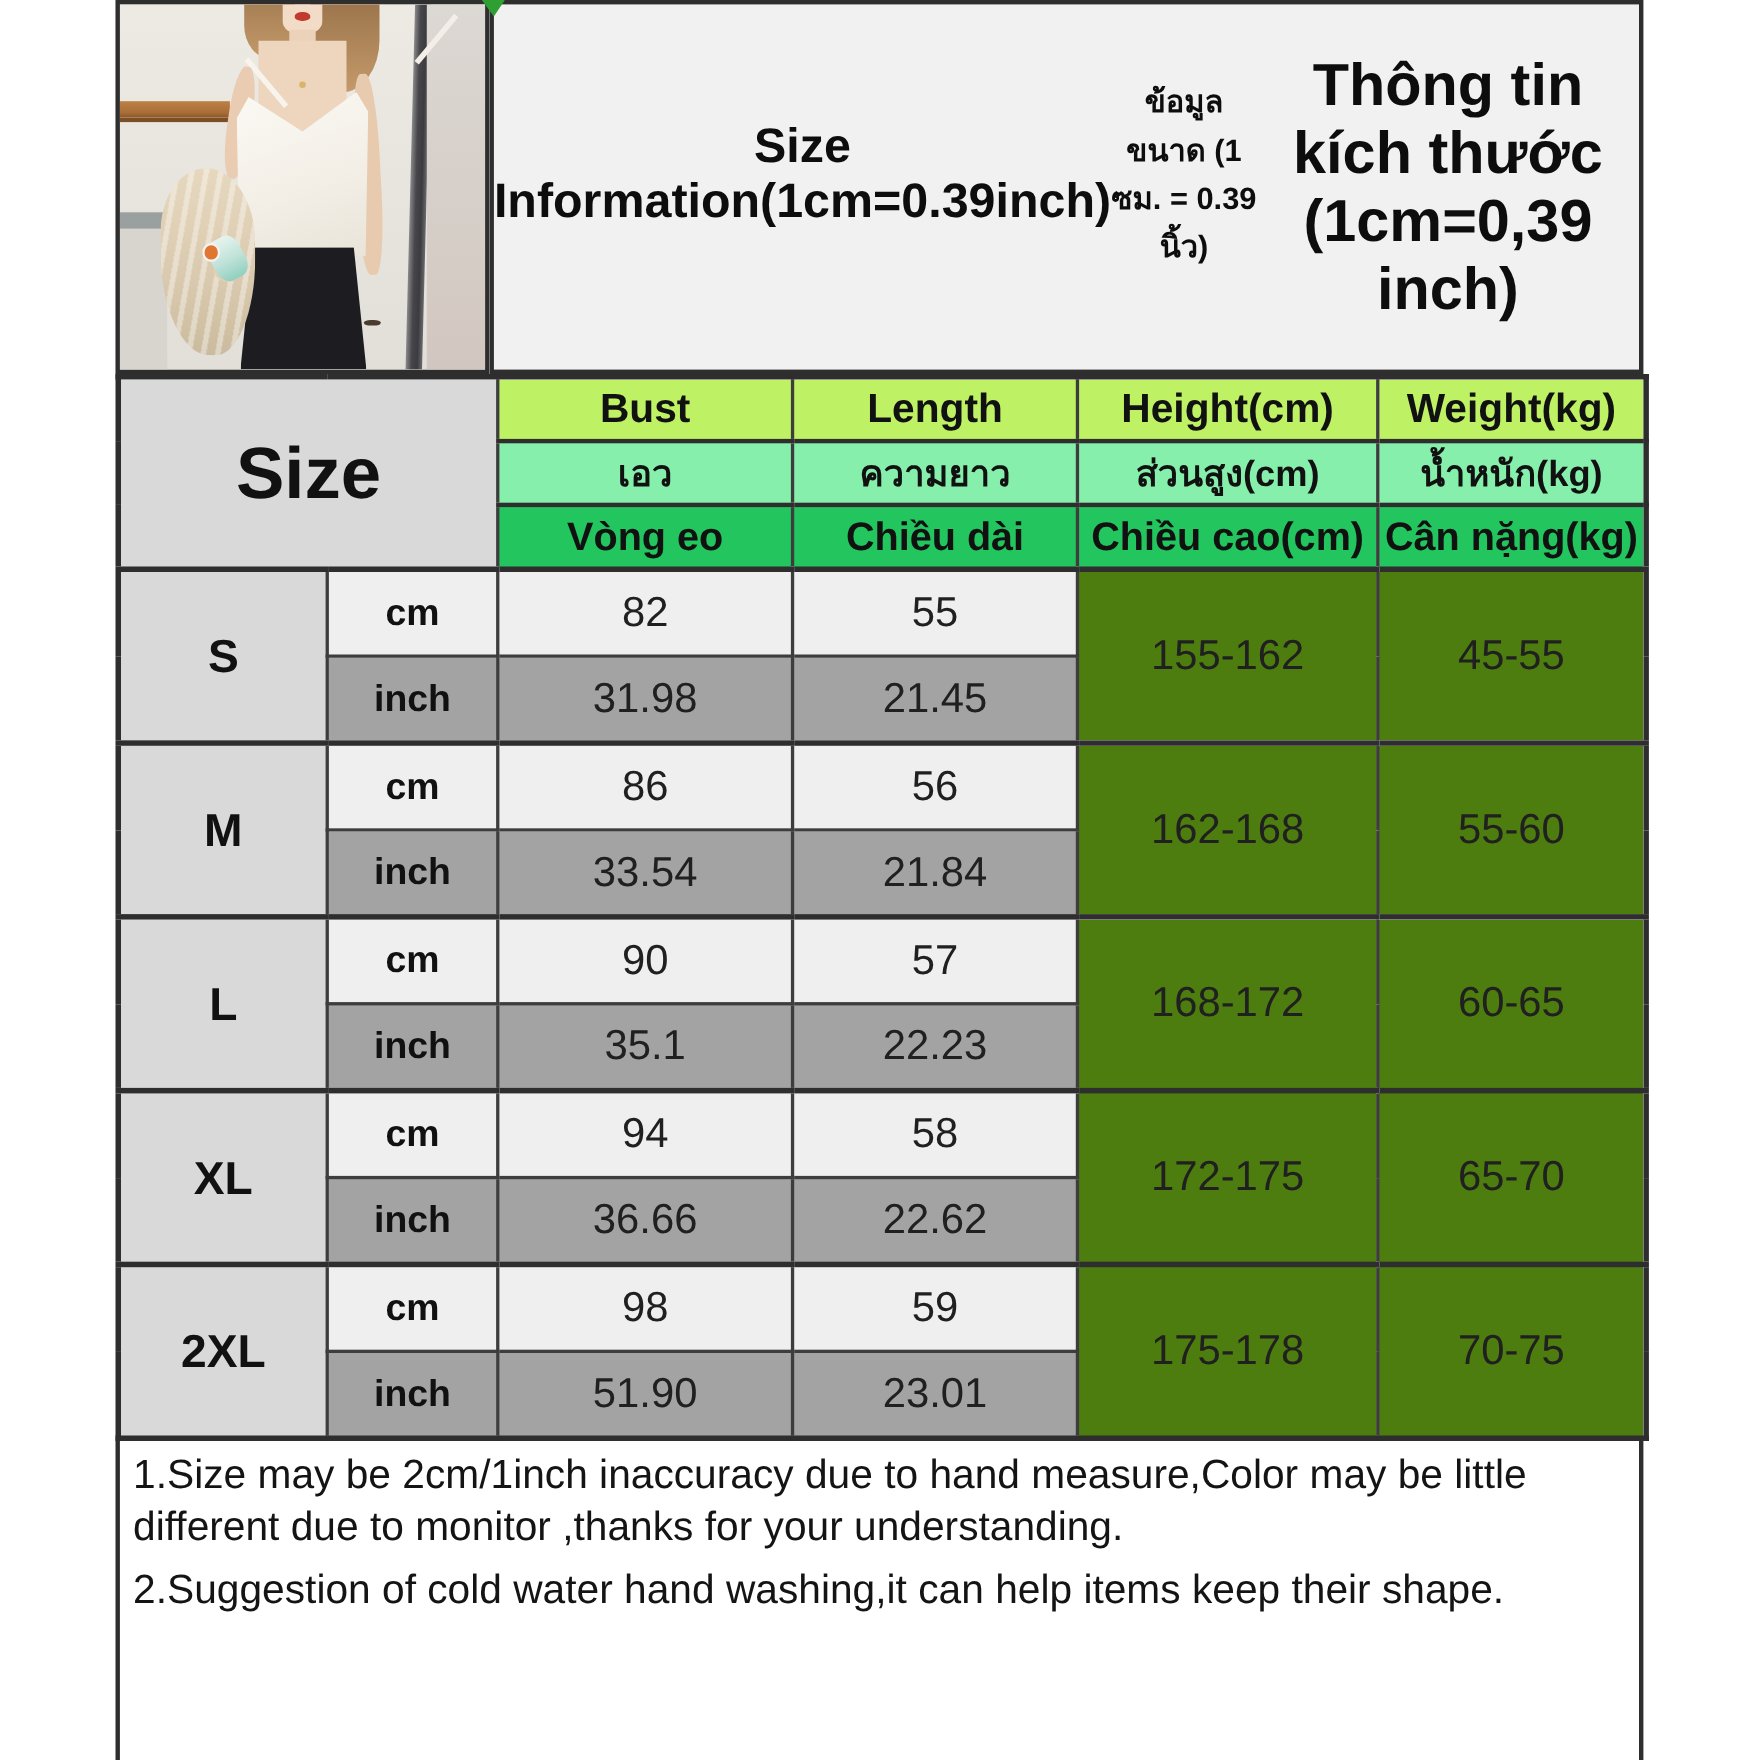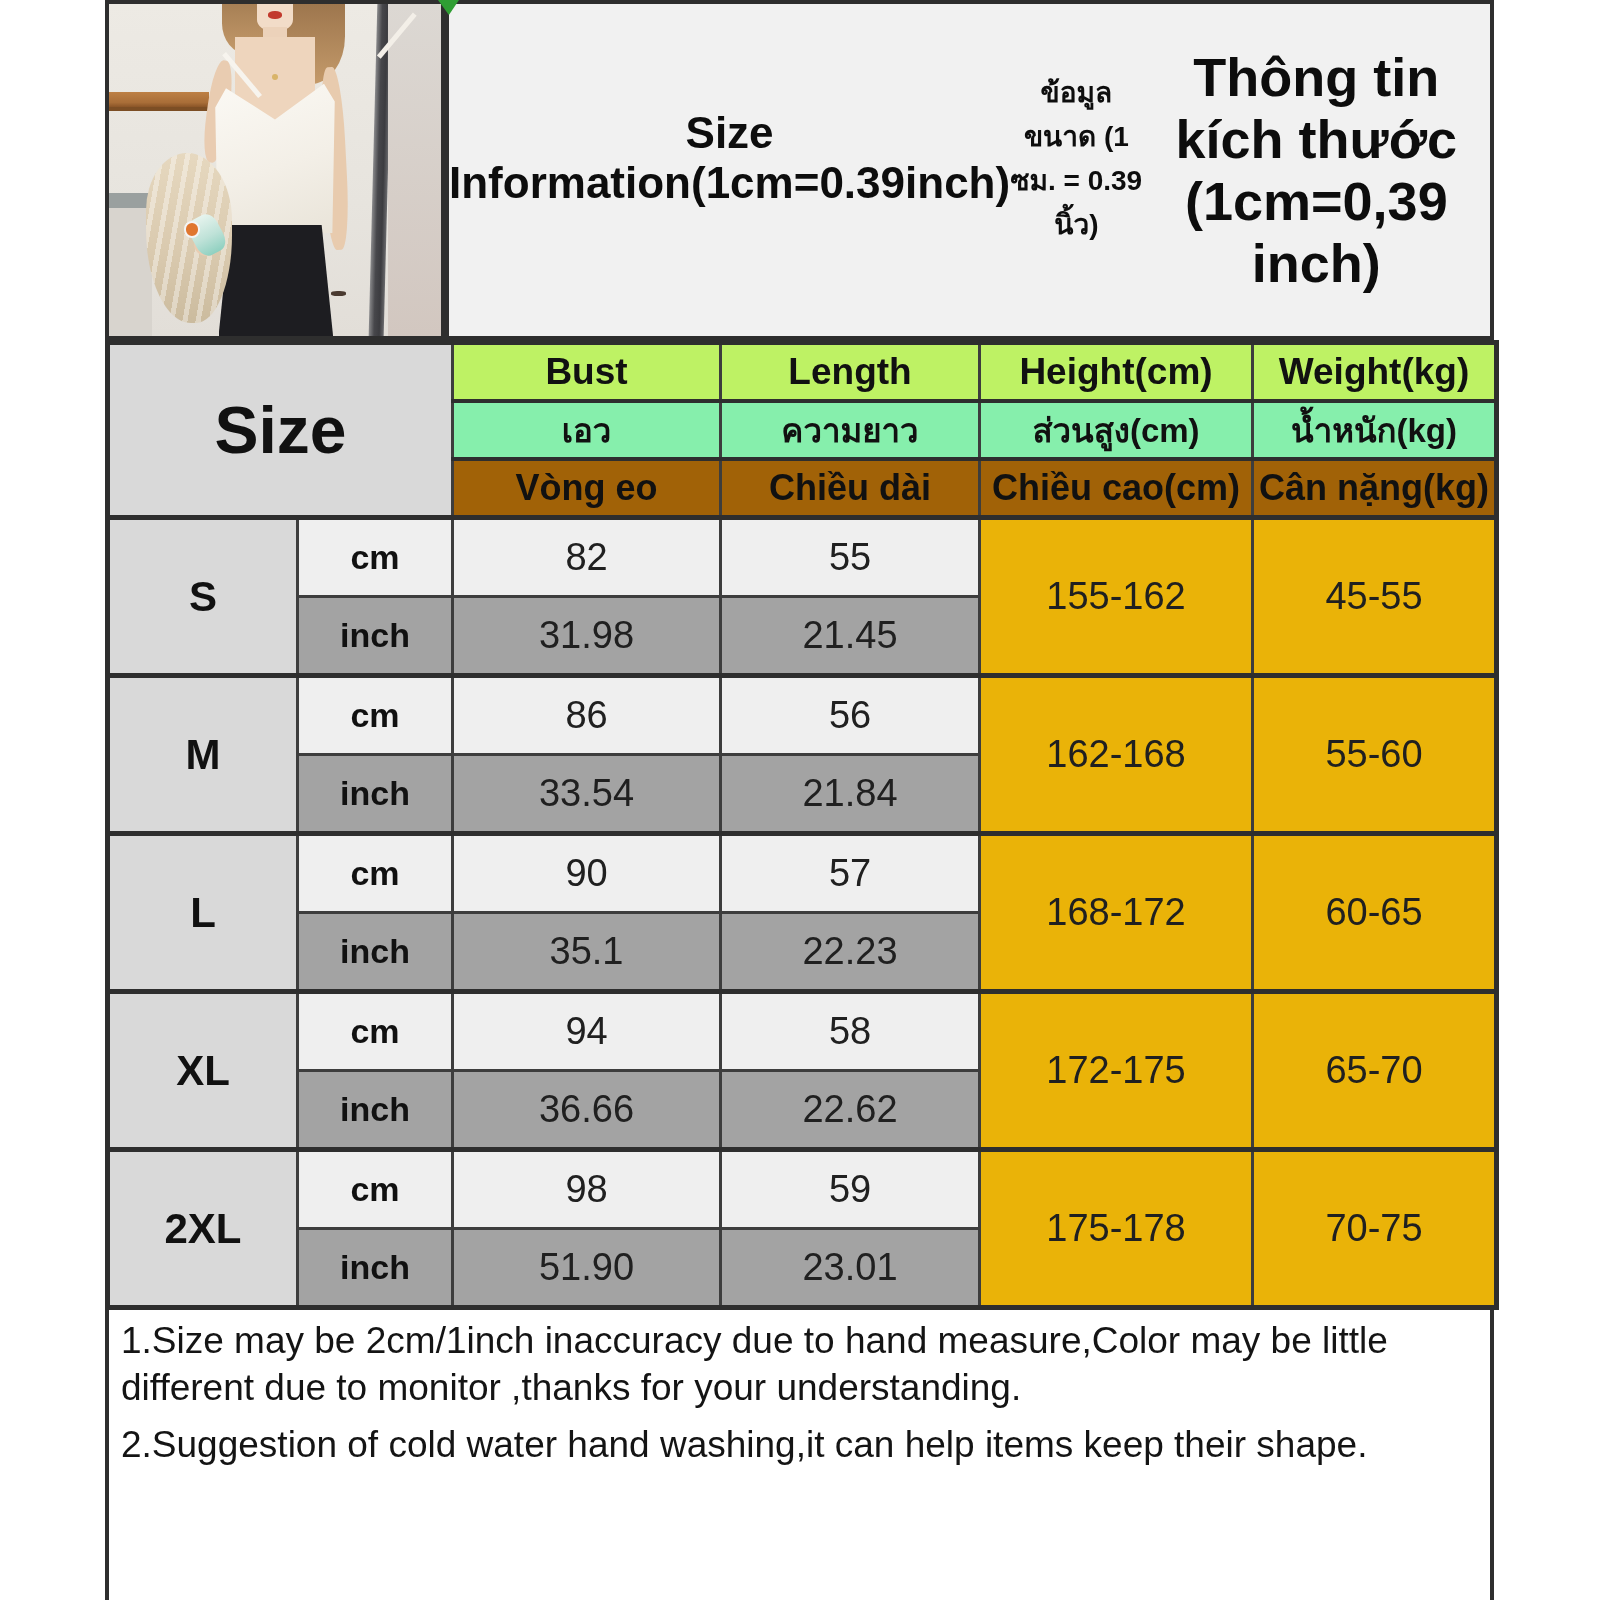--- a/index.html
+++ b/index.html
@@ -59,27 +59,27 @@
   table.size-table{border-collapse:collapse;table-layout:fixed;width:1389px;background:#ffffff;}
   table.size-table td{border:3px solid #3d3d3d;text-align:center;vertical-align:middle;padding:0;overflow:hidden;}
   table.size-table{border:5px solid #2e2e2e;}
   tr.hrow td{height:54px;}
   tr.h2 td,tr.h3 td{border-top:4px solid #2e2e2e;}
   tr.drow td{height:75px;}
   tr.gs td{border-top:5px solid #2e2e2e;}
   .size-head{background:#d9d9d9;font-size:66px;font-weight:bold;color:#111;}
   .th-en{background:#bef264;font-size:37px;font-weight:bold;color:#111;}
   .th-th{background:#86efac;font-size:33px;font-weight:bold;color:#111;}
-  .th-vi{background:#a16207;font-size:36px;font-weight:bold;color:#111;}
+  .th-vi{background:#22c55e;font-size:36px;font-weight:bold;color:#111;}
   .size-label{background:#d9d9d9;font-size:42px;font-weight:bold;color:#111;}
   .unit{font-size:34px;font-weight:bold;color:#111;}
   .val{font-size:38px;font-weight:normal;color:#202020;}
   .bg-cm{background:#efefef;}
   .bg-inch{background:#a3a3a3;}
-  .range{background:#eab308;font-size:38px;font-weight:normal;color:#202020;}
+  .range{background:#4d7c0f;font-size:38px;font-weight:normal;color:#202020;}
 
   .attention{border:4px solid #2e2e2e;border-top:none;box-sizing:border-box;width:1389px;height:318px;
              background:#ffffff;padding:8px 12px;font-size:37px;line-height:1.27;color:#141414;}
   .attention .a-head{margin-bottom:10px;}
   .attention .a-note{margin-bottom:10px;}
 </style>
 </head>
 <body>
 
 <div class="page">

